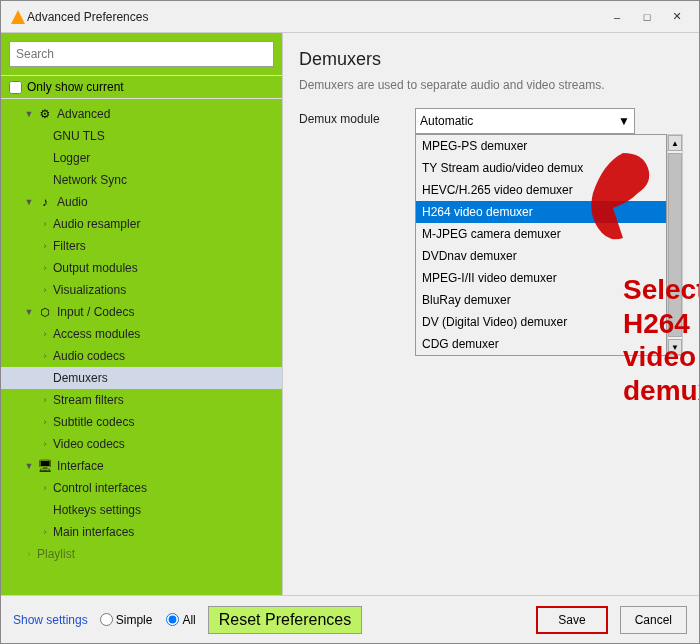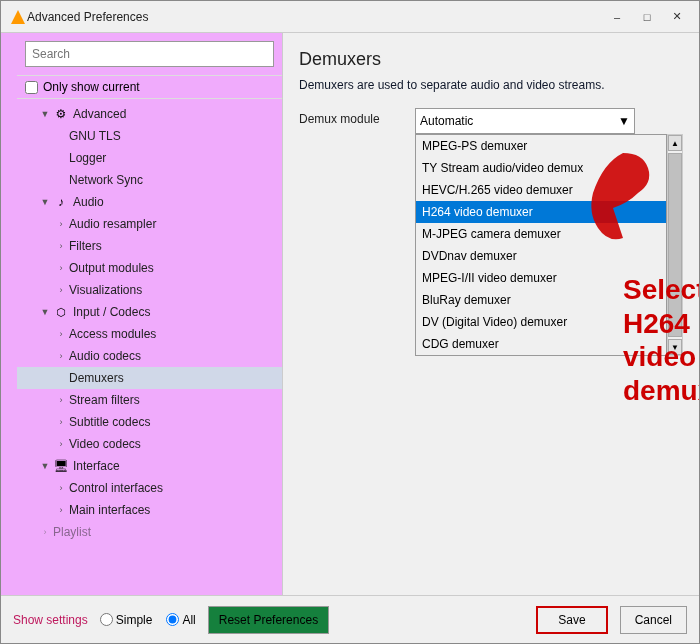--- a/index.html
+++ b/index.html
@@ -56,26 +56,25 @@
 
     .main-content {
       display: flex;
       flex: 1;
       overflow: hidden;
     }
 
     
     .sidebar {
       width: 282px;
-      background: #f0abfc;
+      background: #84cc16;
       border-right: 1px solid #ccc;
       display: flex;
       flex-direction: column;
       flex-shrink: 0;
-      padding-left: 16px;
     }
     .search-box {
       padding: 8px;
       border-bottom: 1px solid #ddd;
     }
     .search-input {
       width: 100%;
       height: 26px;
       border: 1px solid #999;
       padding: 0 6px;
@@ -142,21 +141,21 @@
       overflow: hidden;
     }
     .panel-title {
       font-size: 18px;
       font-weight: 400;
       color: #222;
       margin-bottom: 8px;
     }
     .panel-desc {
       font-size: 12px;
-      color: #0f172a;
+      color: #737373;
       margin-bottom: 16px;
     }
     .field-row {
       display: flex;
       align-items: flex-start;
       gap: 16px;
     }
     .field-label {
       font-size: 12px;
       color: #222;
@@ -246,39 +245,39 @@
       background: #f0f0f0;
       border-top: 1px solid #ccc;
       display: flex;
       align-items: center;
       padding: 0 12px;
       gap: 12px;
       flex-shrink: 0;
     }
     .show-settings-label {
       font-size: 12px;
-      color: #be185d;
+      color: #1d4ed8;
     }
     .radio-group {
       display: flex;
       align-items: center;
       gap: 14px;
     }
     .radio-option {
       display: flex;
       align-items: center;
       gap: 3px;
       font-size: 12px;
     }
     .reset-btn {
       height: 28px;
       padding: 0 10px;
-      background: #15803d;
+      background: #bef264;
       border: 1px solid #999;
-      font-size: 12px;
+      font-size: 16px;
       cursor: pointer;
     }
     .spacer { flex: 1; }
     .save-btn {
       height: 28px;
       padding: 0 20px;
       background: #f0f0f0;
       border: 2px solid #cc0000;
       font-size: 12px;
       cursor: pointer;
@@ -416,20 +415,24 @@
         </div>
 
         <div class="tree-item indent1">
           <span class="expand-icon">▼</span>
           <span class="item-icon iface-unicode">🖥</span>
           <span class="item-label">Interface</span>
         </div>
         <div class="tree-item indent2">
           <span class="expand-icon">›</span>
           <span class="item-label">Control interfaces</span>
+        </div>
+        <div class="tree-item indent2">
+          <span class="expand-icon"></span>
+          <span class="item-label">Hotkeys settings</span>
         </div>
         <div class="tree-item indent2">
           <span class="expand-icon">›</span>
           <span class="item-label">Main interfaces</span>
         </div>
 
         <div class="tree-item indent1" style="opacity:0.5;">
           <span class="expand-icon">›</span>
           <span class="item-label">Playlist</span>
         </div>

